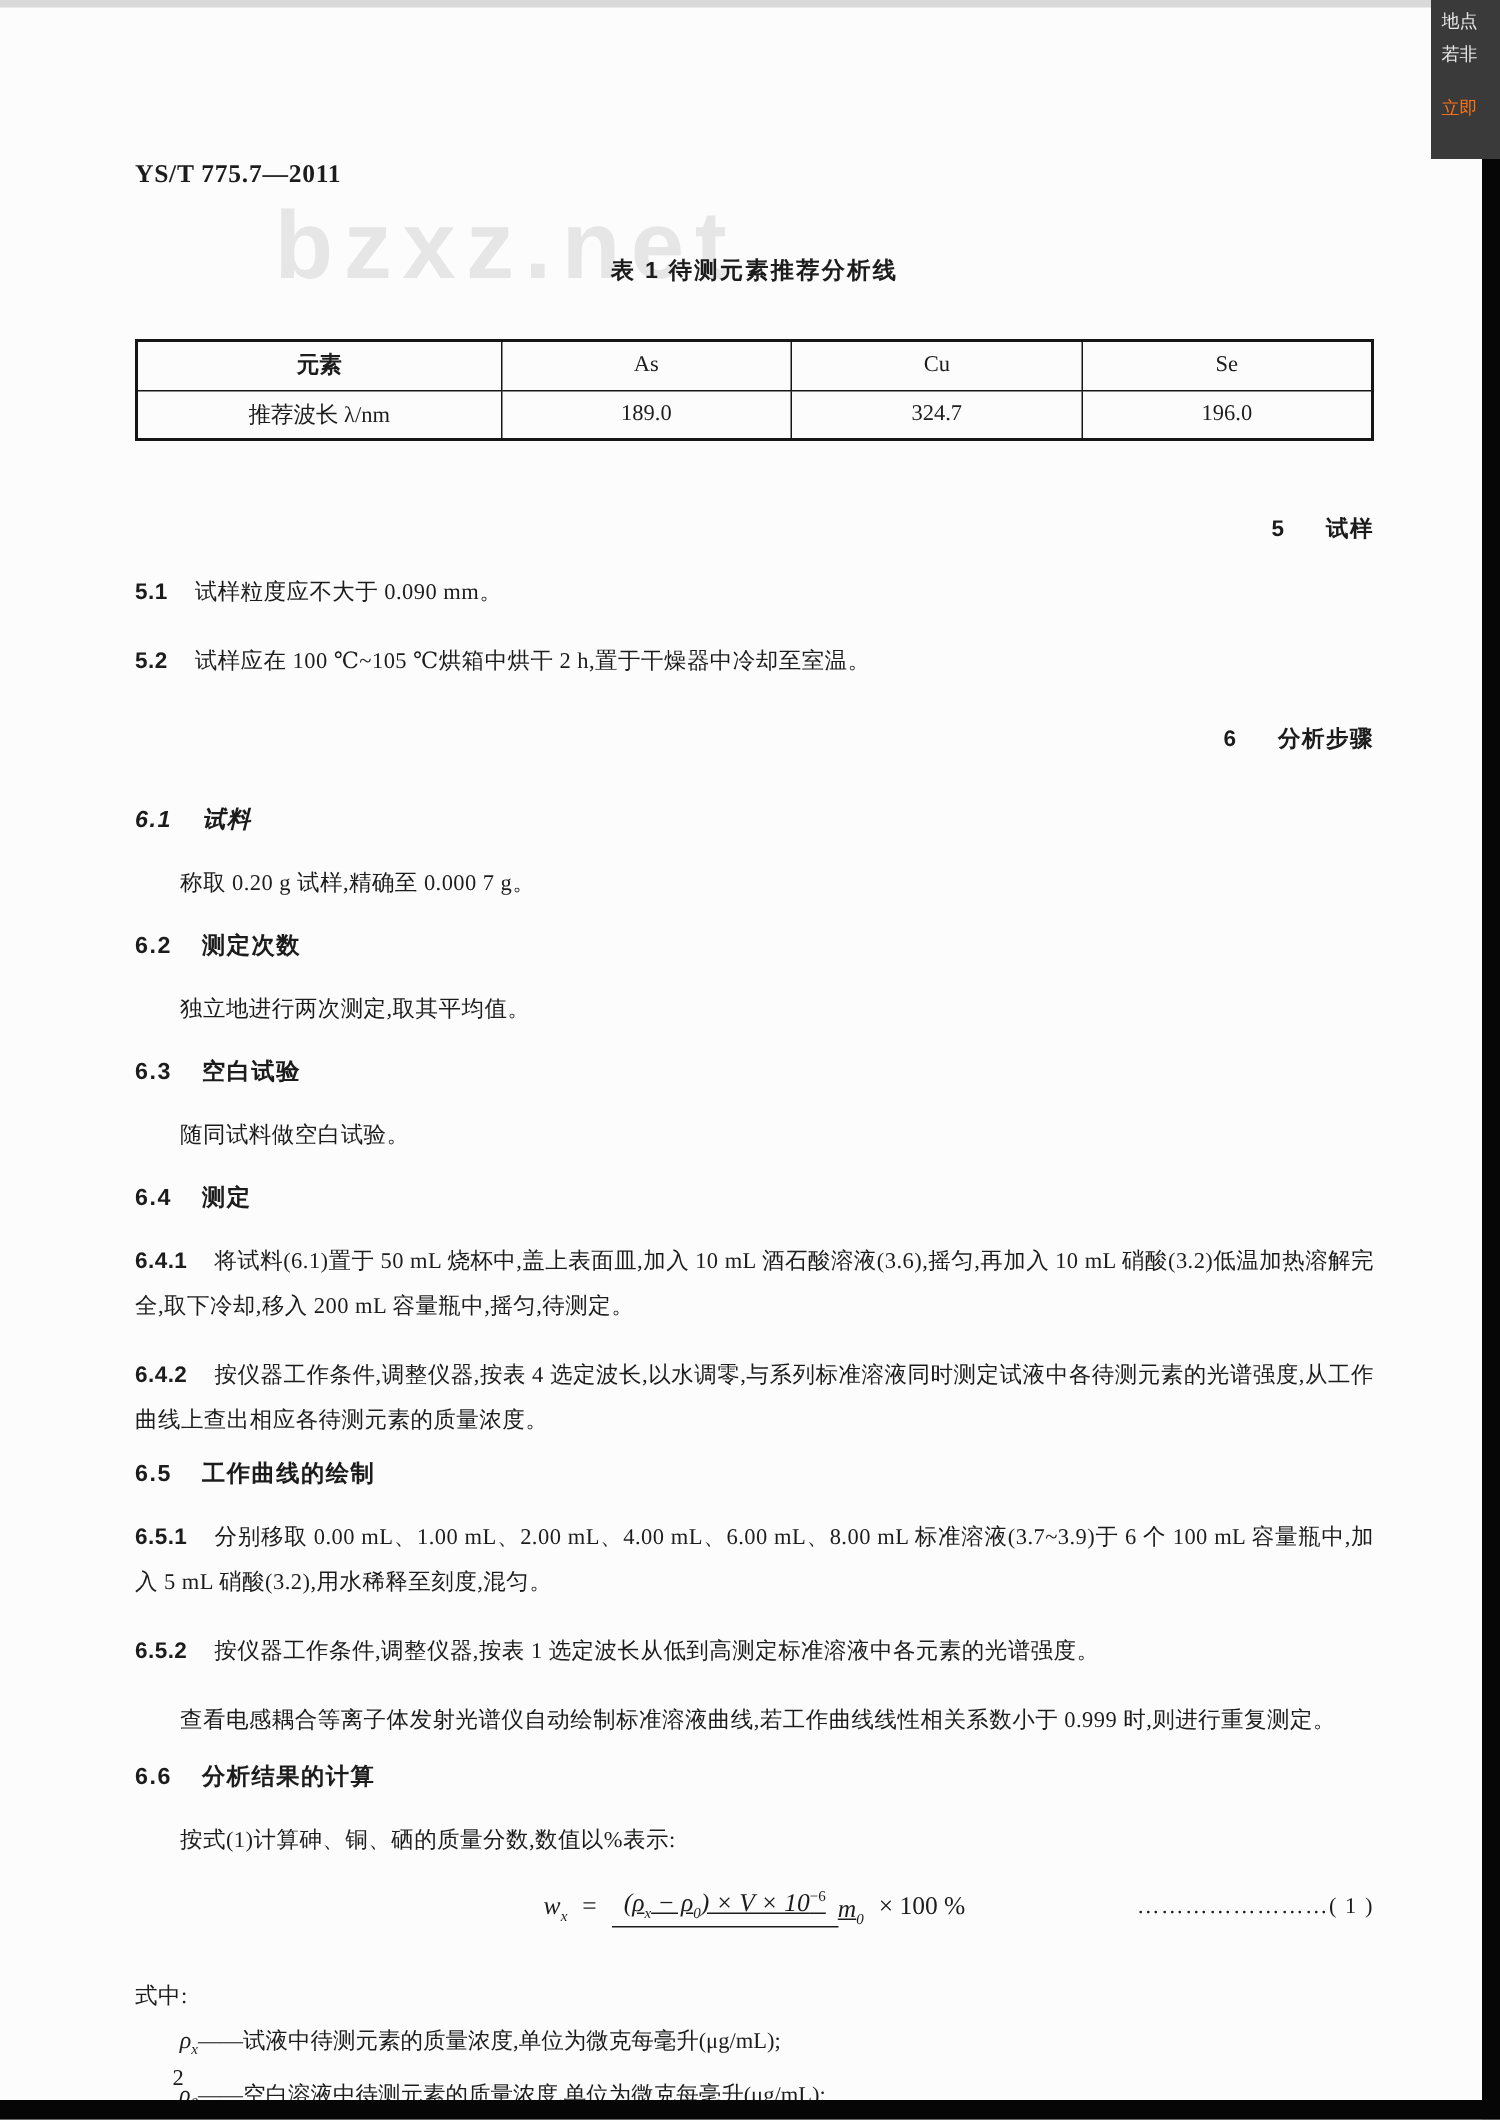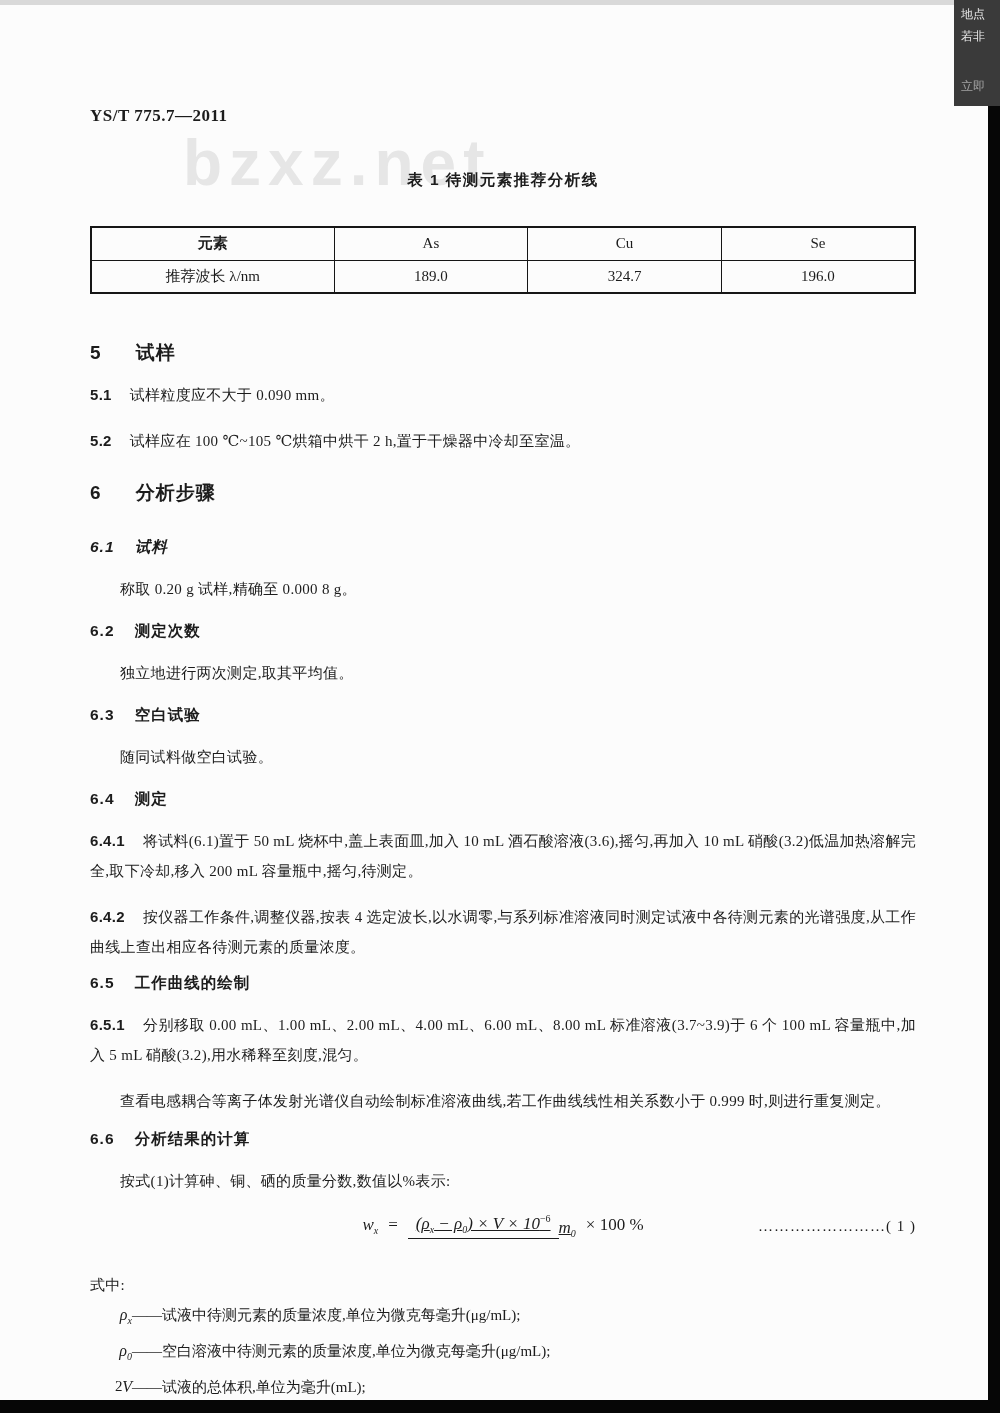--- a/index.html
+++ b/index.html
@@ -8,42 +8,42 @@
   .page { position:relative; width:1000px; height:1413px; background:#fcfcfc; overflow:hidden; color:#1c1c1c; margin:0 auto; }
 
   
   .top-edge   { position:absolute; top:0; left:0; width:100%; height:5px; background:#d9d9d9; z-index:3; }
   .right-strip{ position:absolute; top:0; right:0; width:12px; height:100%; background:#060606; z-index:4; }
   .bottom-strip{ position:absolute; bottom:0; left:0; width:100%; height:13px; background:#060606; z-index:4; }
   .corner-panel { position:absolute; top:0; right:0; width:46px; height:106px; background:#3a3a3a; z-index:6;
                   padding:7px 0 0 7px; color:#e9e9e9; font-family:"Liberation Sans","DejaVu Sans",sans-serif;
                   font-size:12px; line-height:14px; }
   .corner-panel .o-line { margin-bottom:8px; white-space:nowrap; overflow:hidden; }
-  .overlay-link { display:inline-block; margin-top:28px; color:#a3a3a3; text-decoration:none; cursor:pointer; font-size:12px; }
+  .overlay-link { display:inline-block; margin-top:14px; color:#f97316; text-decoration:none; cursor:pointer; font-size:12px; }
 
   .watermark { position:absolute; top:126px; left:183px; z-index:1;
                font-family:"Liberation Sans","DejaVu Sans",sans-serif; font-weight:700;
                font-size:64px; letter-spacing:7px; color:#d8d8d8; opacity:0.6; }
 
   .content { position:relative; z-index:2; padding:106px 84px 0 90px; }
 
   .doc-code { font-size:17px; font-weight:700; letter-spacing:0.5px; }
 
   .tbl-title { margin-top:44px; text-align:center; font-weight:700; font-size:15.5px; letter-spacing:1.5px;
                font-family:"Liberation Sans","DejaVu Sans",sans-serif; }
 
   table.t1 { margin-top:35px; width:100%; border-collapse:collapse; border:2px solid #161616; }
   table.t1 td { border:1px solid #161616; height:33px; text-align:center; vertical-align:middle;
                 font-size:15px; padding:0 4px; }
   table.t1 td.c0 { width:29.5%; }
   table.t1 td.c1, table.t1 td.c2, table.t1 td.c3 { width:23.5%; }
   table.t1 .th-first { font-family:"Liberation Sans","DejaVu Sans",sans-serif; font-weight:700; }
 
-  .h-top { margin-top:48px; font-weight:700; font-size:19px; letter-spacing:1px;
-           font-family:"Liberation Sans","DejaVu Sans",sans-serif; line-height:22px; }
+  .h-top { margin-top:48px; font-weight:700; font-size:15px; letter-spacing:1px;
+           font-family:"Liberation Sans","DejaVu Sans",sans-serif; line-height:22px;text-align:right; }
   .h-sub { margin-top:16px; font-weight:700; font-size:15.5px; letter-spacing:1px;
            font-family:"Liberation Sans","DejaVu Sans",sans-serif; line-height:22px; }
   .h-top .hnum { margin-right:1.8em; }
   .h-sub .hnum { margin-right:1.3em; }
   .mt-lg { margin-top:30px; }
   .mt-md { margin-top:14px; }
   .mt-0 { margin-top:0; }
 
   .para { margin-top:16px; font-size:15px; line-height:30px; text-align:justify; letter-spacing:0.3px; }
   .para.indent { text-indent:2em; }
@@ -108,34 +108,35 @@
       </tbody>
     </table>
 
     <div class="h-top"><span class="hnum">5</span><span>试样</span></div>
     <div class="para mt-lg"><span class="cnum">5.1</span><span>试样粒度应不大于 0.090 mm。</span></div>
     <div class="para mt-0"><span class="cnum">5.2</span><span>试样应在 100 ℃~105 ℃烘箱中烘干 2 h,置于干燥器中冷却至室温。</span></div>
 
     <div class="h-top" style="margin-top:26px;"><span class="hnum">6</span><span>分析步骤</span></div>
 
     <div class="h-sub" style="margin-top:32px;font-style:italic;"><span class="hnum">6.1</span><span>试料</span></div>
-    <div class="para indent">称取 0.20 g 试样,精确至 0.000 8 g。</div>
+    <div class="para indent">称取 0.20 g 试样,精确至 0.000 7 g。</div>
 
     <div class="h-sub"><span class="hnum">6.2</span><span>测定次数</span></div>
     <div class="para indent">独立地进行两次测定,取其平均值。</div>
 
     <div class="h-sub"><span class="hnum">6.3</span><span>空白试验</span></div>
     <div class="para indent">随同试料做空白试验。</div>
 
     <div class="h-sub"><span class="hnum">6.4</span><span>测定</span></div>
     <div class="para mt-md"><span class="cnum">6.4.1</span><span>将试料(6.1)置于 50 mL 烧杯中,盖上表面皿,加入 10 mL 酒石酸溶液(3.6),摇匀,再加入 10 mL 硝酸(3.2)低温加热溶解完全,取下冷却,移入 200 mL 容量瓶中,摇匀,待测定。</span></div>
     <div class="para mt-0"><span class="cnum">6.4.2</span><span>按仪器工作条件,调整仪器,按表 4 选定波长,以水调零,与系列标准溶液同时测定试液中各待测元素的光谱强度,从工作曲线上查出相应各待测元素的质量浓度。</span></div>
 
     <div class="h-sub" style="margin-top:10px;"><span class="hnum">6.5</span><span>工作曲线的绘制</span></div>
     <div class="para mt-md"><span class="cnum">6.5.1</span><span>分别移取 0.00 mL、1.00 mL、2.00 mL、4.00 mL、6.00 mL、8.00 mL 标准溶液(3.7~3.9)于 6 个 100 mL 容量瓶中,加入 5 mL 硝酸(3.2),用水稀释至刻度,混匀。</span></div>
+    <div class="para mt-0"><span class="cnum">6.5.2</span><span>按仪器工作条件,调整仪器,按表 1 选定波长从低到高测定标准溶液中各元素的光谱强度。</span></div>
     <div class="para indent mt-0">查看电感耦合等离子体发射光谱仪自动绘制标准溶液曲线,若工作曲线线性相关系数小于 0.999 时,则进行重复测定。</div>
 
     <div class="h-sub" style="margin-top:12px;"><span class="hnum">6.6</span><span>分析结果的计算</span></div>
     <div class="para indent mt-md">按式(1)计算砷、铜、硒的质量分数,数值以%表示:</div>
 
     <div class="formula-row">
       <span class="f-main">
         <span class="it">w</span><sub>x</sub><span class="f-eq">=</span><span class="frac">
             <span class="fnum"><span class="it">(ρ</span><sub>x</sub><span class="it"> − ρ</span><sub>0</sub><span class="it">) × V × 10</span><sup>−6</sup></span>
             <span class="fden"><span class="it">m</span><sub>0</sub></span>

